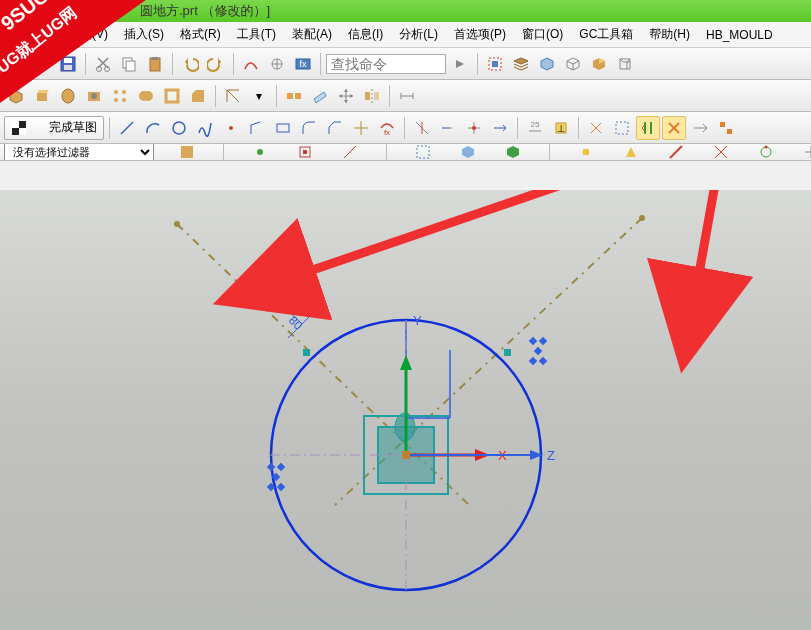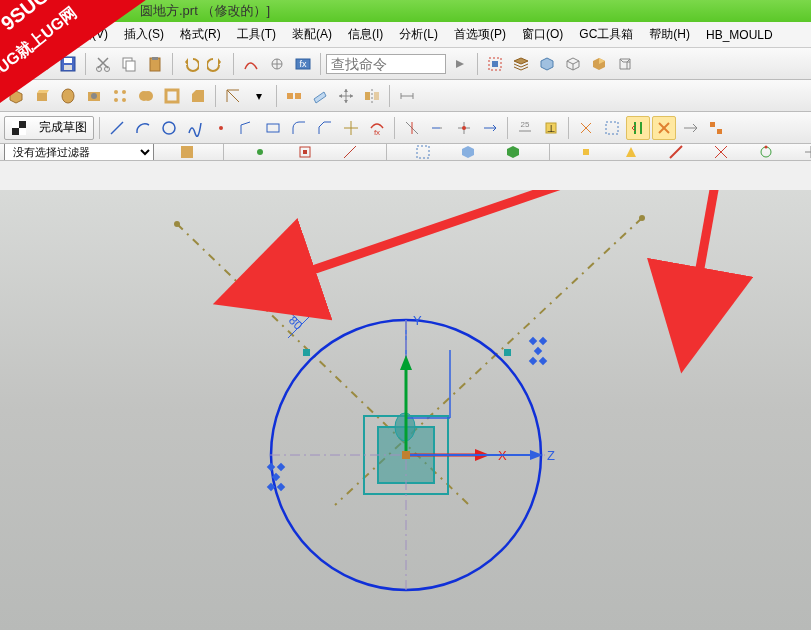--- a/index.html
+++ b/index.html
@@ -7,21 +7,21 @@
 .titlebar { height: 22px; background: linear-gradient(#7bd84a, #5bc828); display: flex; align-items: center; padding-left: 140px; color: #333; font-size: 13px; }
 .menubar { height: 26px; background: #f5f5f5; border-bottom: 1px solid #ccc; display: flex; align-items: center; padding-left: 60px; }
 .menu-item { padding: 3px 8px; cursor: pointer; white-space: nowrap; }
 .toolbar { height: 32px; background: linear-gradient(#fafafa, #e8e8e8); border-bottom: 1px solid #bbb; display: flex; align-items: center; padding: 0 4px; gap: 2px; overflow: hidden; }
 .tool-btn { width: 24px; height: 24px; border: 1px solid transparent; background: transparent; display: flex; align-items: center; justify-content: center; cursor: pointer; border-radius: 2px; flex-shrink: 0; }
 .tool-btn.highlighted { background: #ffe8a0; border-color: #e0c060; }
 .tool-sep { width: 1px; height: 22px; background: #bbb; margin: 0 3px; flex-shrink: 0; }
 .search-box { width: 120px; height: 20px; border: 1px solid #aaa; padding: 0 4px; font-size: 14px; color: #888; flex-shrink: 0; }
 .filter-bar { height: 16px; background: linear-gradient(#fafafa, #ececec); border-bottom: 1px solid #bbb; display: flex; align-items: center; padding: 8px 4px; gap: 21px; overflow: hidden; }
 .dropdown { height: 20px; border: 1px solid #888; background: #fff; font-size: 11px; padding: 0 4px; flex-shrink: 0; }
-.sketch-btn { height: 24px; padding: 0 6px; display: flex; align-items: center; gap: 12px; border: 1px solid #aaa; background: linear-gradient(#fff, #eee); cursor: pointer; border-radius: 2px; flex-shrink: 0; }
+.sketch-btn { height: 24px; padding: 0 6px; display: flex; align-items: center; gap: 22px; border: 1px solid #aaa; background: linear-gradient(#fff, #eee); cursor: pointer; border-radius: 2px; flex-shrink: 0; }
 .canvas { position: absolute; top: 190px; left: 0; right: 0; bottom: 0; background: linear-gradient(180deg, #d8dad8 0%, #c2c3c1 50%, #b8bab8 100%); overflow: hidden; }
 .watermark { position: absolute; top: -10px; left: -10px; width: 170px; height: 120px; background: #e30613; clip-path: polygon(0 0, 100% 0, 0 100%); z-index: 100; }
 .watermark-text { position: absolute; top: 20px; left: -8px; color: #fff; font-size: 16px; font-weight: bold; transform: rotate(-38deg); white-space: nowrap; }
 .watermark-text.t1 { top: 8px; left: 8px; font-size: 20px;}
 .watermark-text.t2 { top: 45px; left: -15px; }
 svg { display: block; }
 </style>
 </head>
 <body>
 

